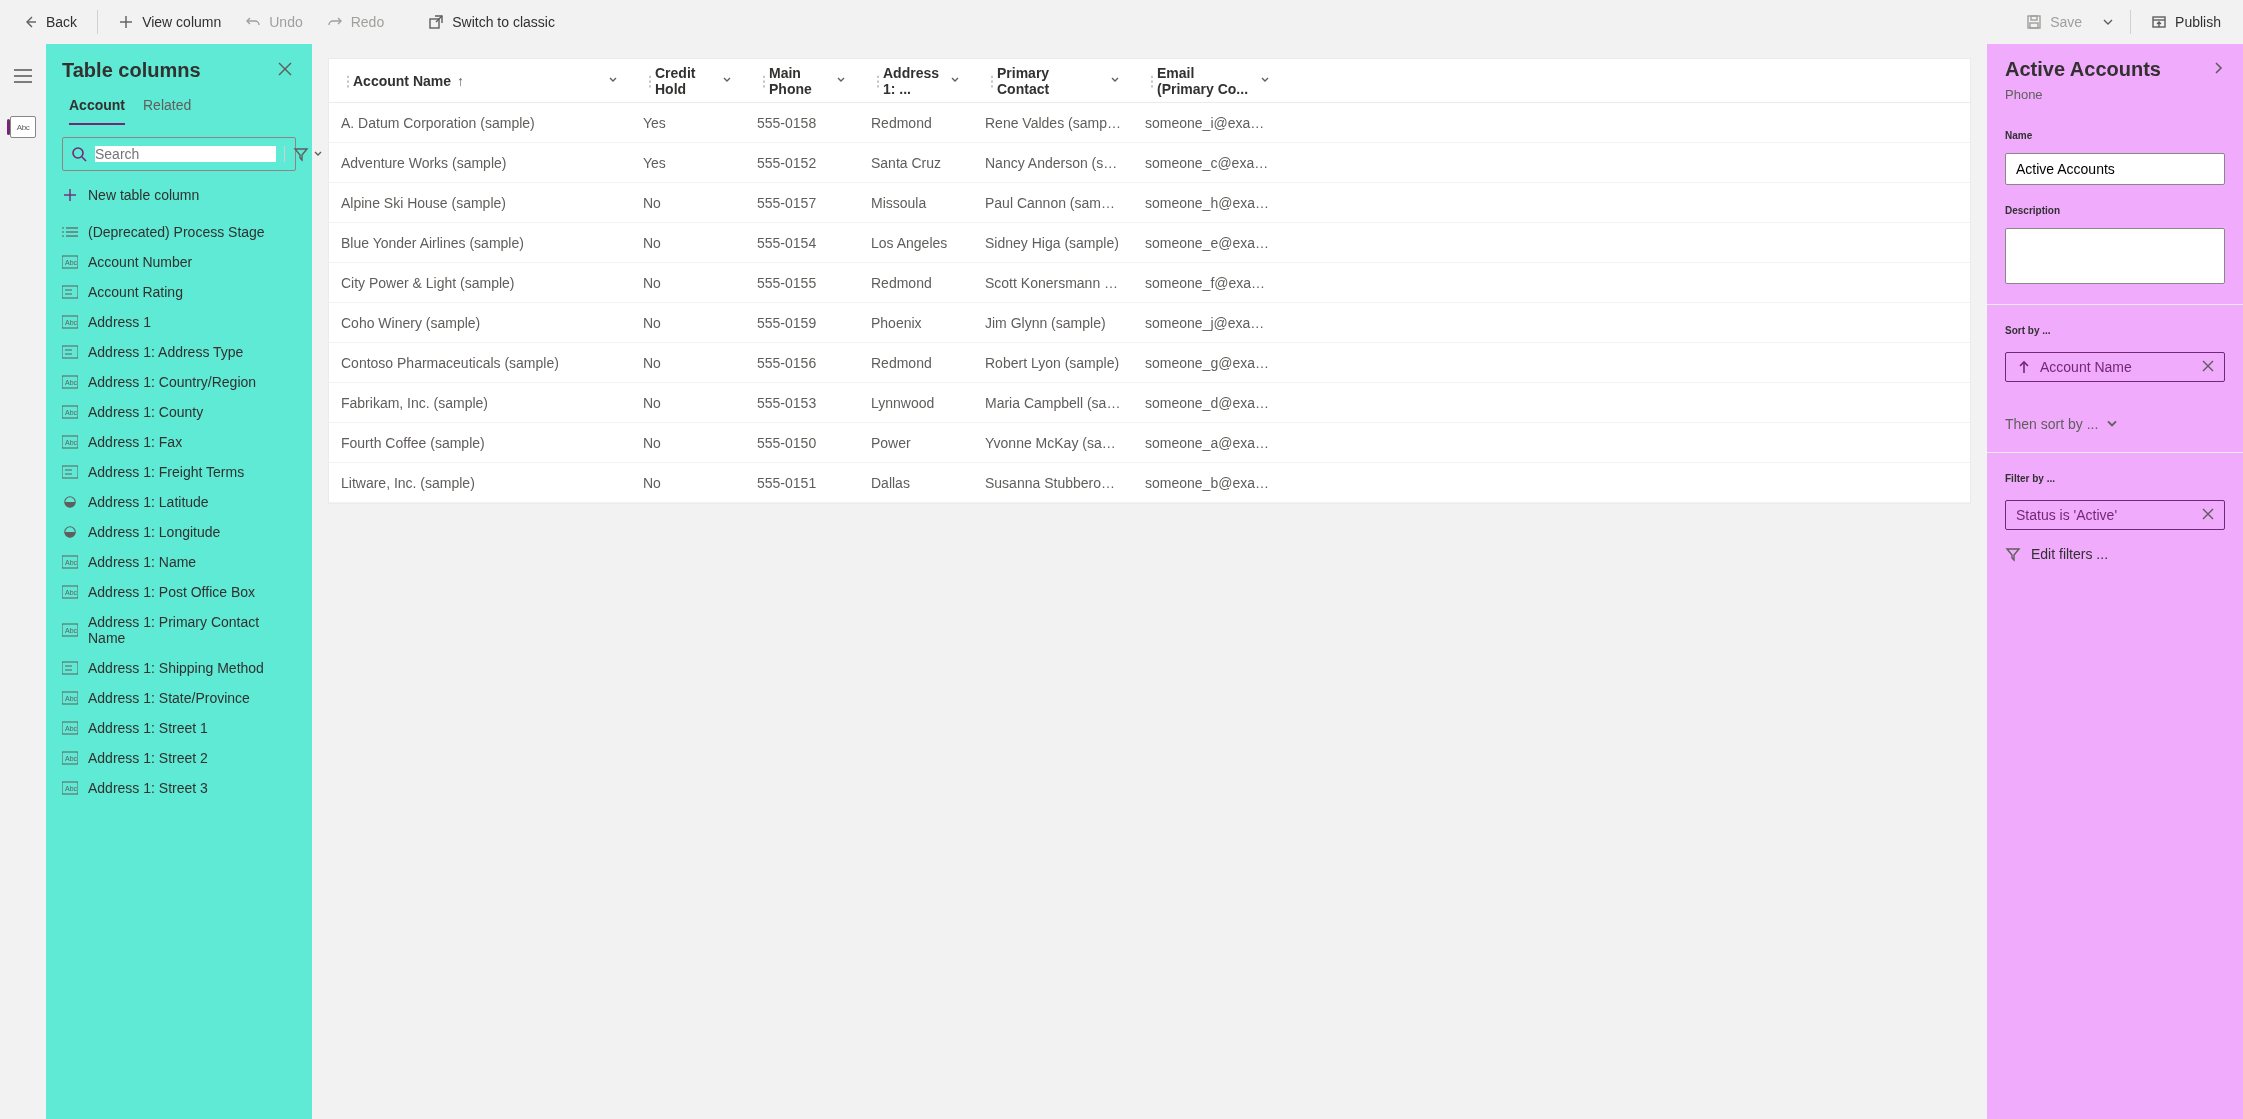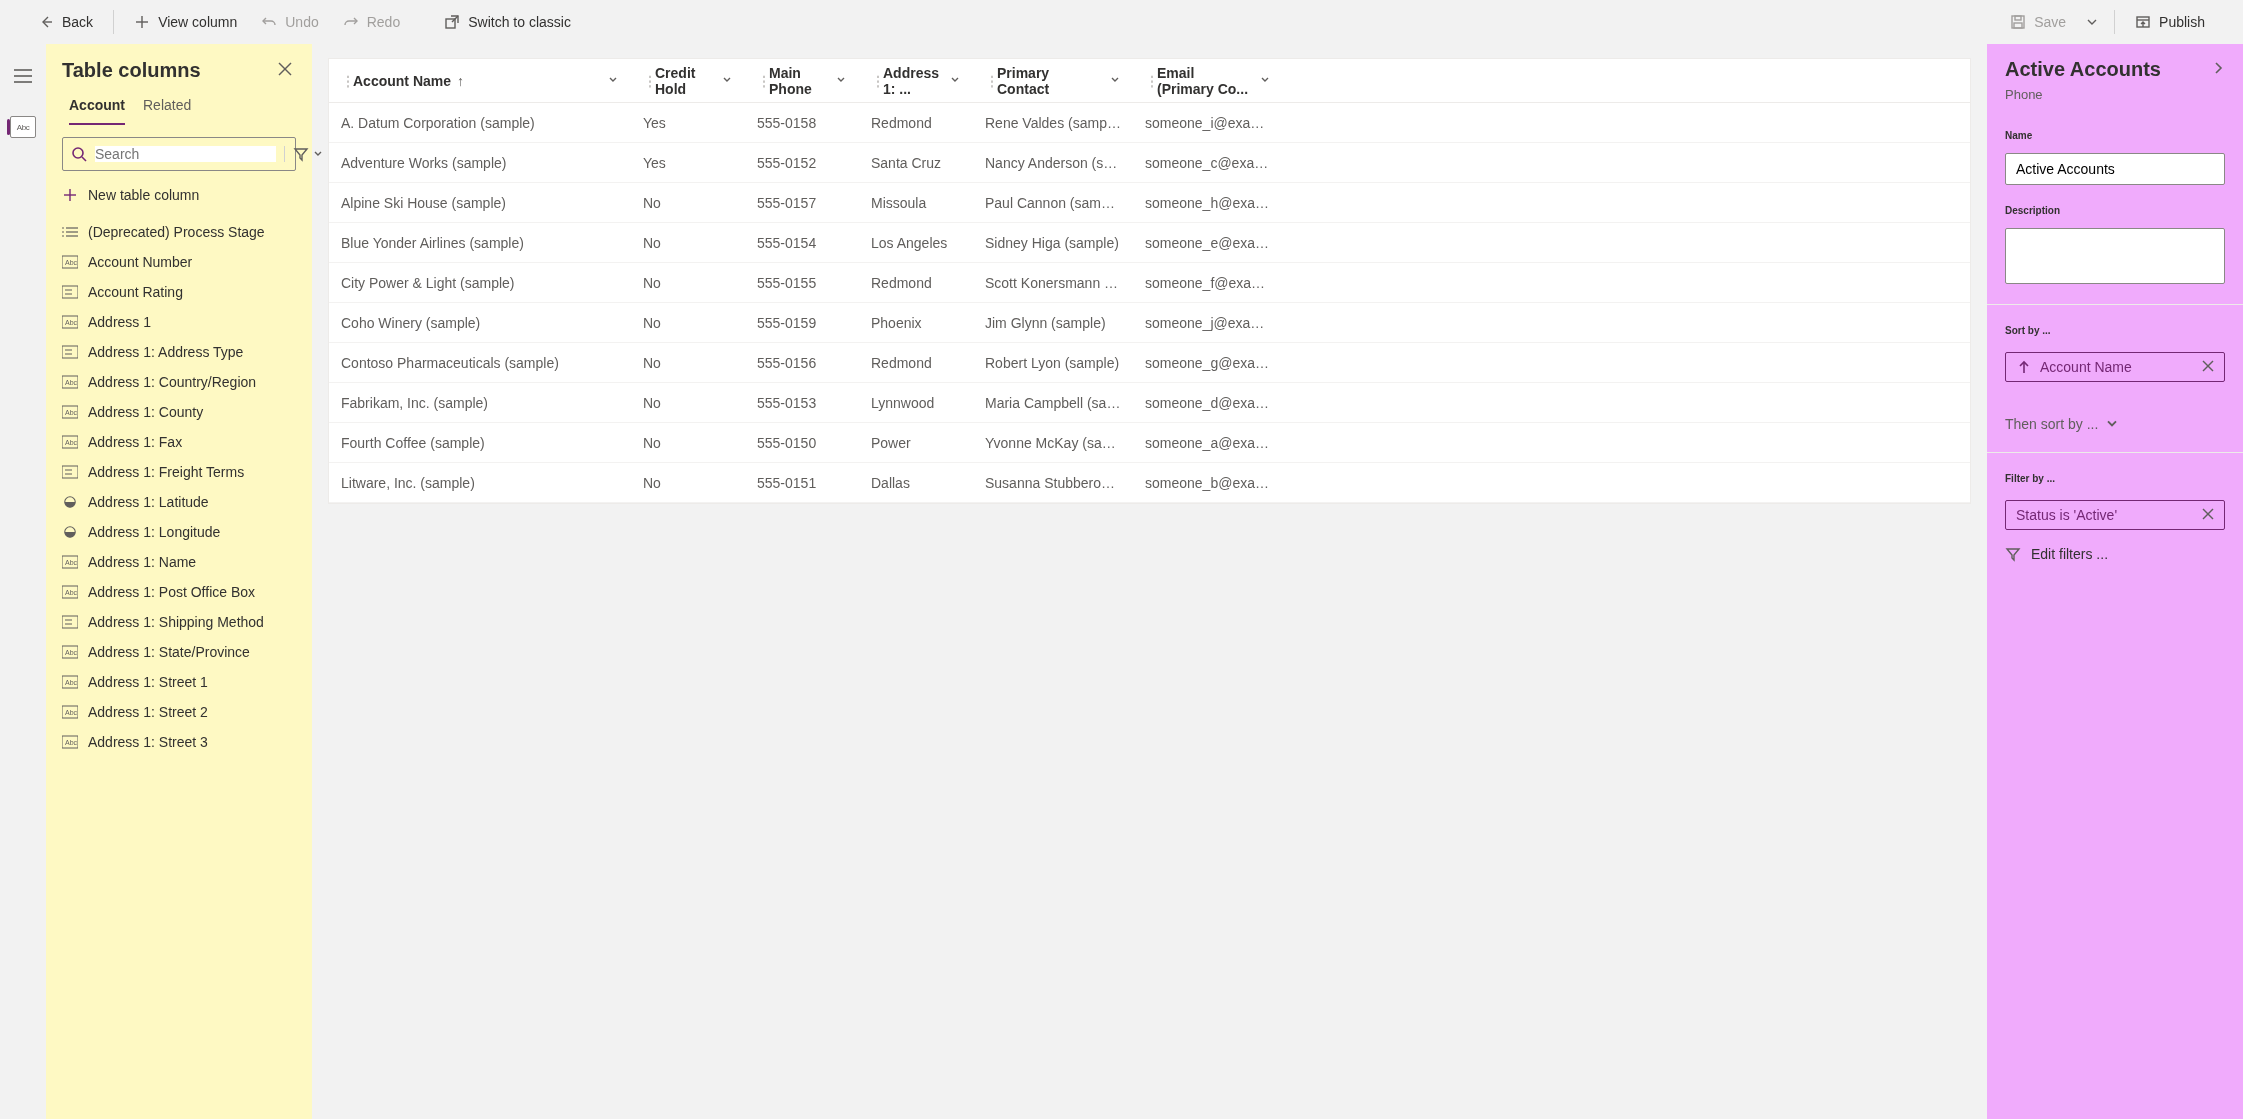--- a/index.html
+++ b/index.html
@@ -7,21 +7,21 @@
   font-family: "Segoe UI", -apple-system, sans-serif;
   font-size: 14px;
   color: #323130;
   background: #f2f2f2;
   overflow: hidden;
 }
 .toolbar {
   display: flex;
   align-items: center;
   height: 44px;
-  padding: 0 28px;
+  padding: 0 12px;
   background: #f2f2f2;
   gap: 4px;
 }
 .toolbar .spacer { flex: 1; }
 .tb-btn {
   display: inline-flex;
   align-items: center;
   gap: 8px;
   padding: 6px 10px;
   background: transparent;
@@ -58,21 +58,21 @@
 }
 .side-rail .rail-tile {
   width:26px;height:22px;border:1px solid #8a8886;border-radius:2px;
   display:flex;align-items:center;justify-content:center;background:#fff;
   font-size:10px;color:#605e5c;position:relative;
 }
 .side-rail .rail-tile .tick { position:absolute; left:-4px; top:2px; bottom:2px; width:3px; background:#742774; border-radius:2px;}
 
 .columns-panel {
   width: 266px;
-  background: #fef9c3;
+  background: #5eead4;
   border-right: 0;
   display:flex;
   flex-direction:column;
 }
 .panel-header {
   display:flex;
   align-items:center;
   justify-content:space-between;
   padding: 14px 16px 4px 16px;
 }
@@ -454,20 +454,27 @@
           <span>Address 1: Name</span>
         </div>
         <div class="field-item">
           <svg viewBox="0 0 16 12" class="ft-ic">
             <rect x="0" y="0" width="16" height="12" fill="none" stroke="#605e5c" stroke-width="1"></rect>
             <text x="3" y="9" font-size="7" fill="#605e5c">Abc</text>
           </svg>
           <span>Address 1: Post Office Box</span>
         </div>
         <div class="field-item">
+          <svg viewBox="0 0 16 12" class="ft-ic">
+            <rect x="0" y="0" width="16" height="12" fill="none" stroke="#605e5c" stroke-width="1"></rect>
+            <text x="3" y="9" font-size="7" fill="#605e5c">Abc</text>
+          </svg>
+          <span>Address 1: Primary Contact Name</span>
+        </div>
+        <div class="field-item">
           <svg viewBox="0 0 16 12" class="ft-ic" fill="none" stroke="#605e5c" stroke-width="1">
             <rect x="0" y="0" width="16" height="12"></rect>
             <line x1="3" y1="4" x2="10" y2="4"></line>
             <line x1="3" y1="8" x2="10" y2="8"></line>
           </svg>
           <span>Address 1: Shipping Method</span>
         </div>
         <div class="field-item">
           <svg viewBox="0 0 16 12" class="ft-ic">
             <rect x="0" y="0" width="16" height="12" fill="none" stroke="#605e5c" stroke-width="1"></rect>

